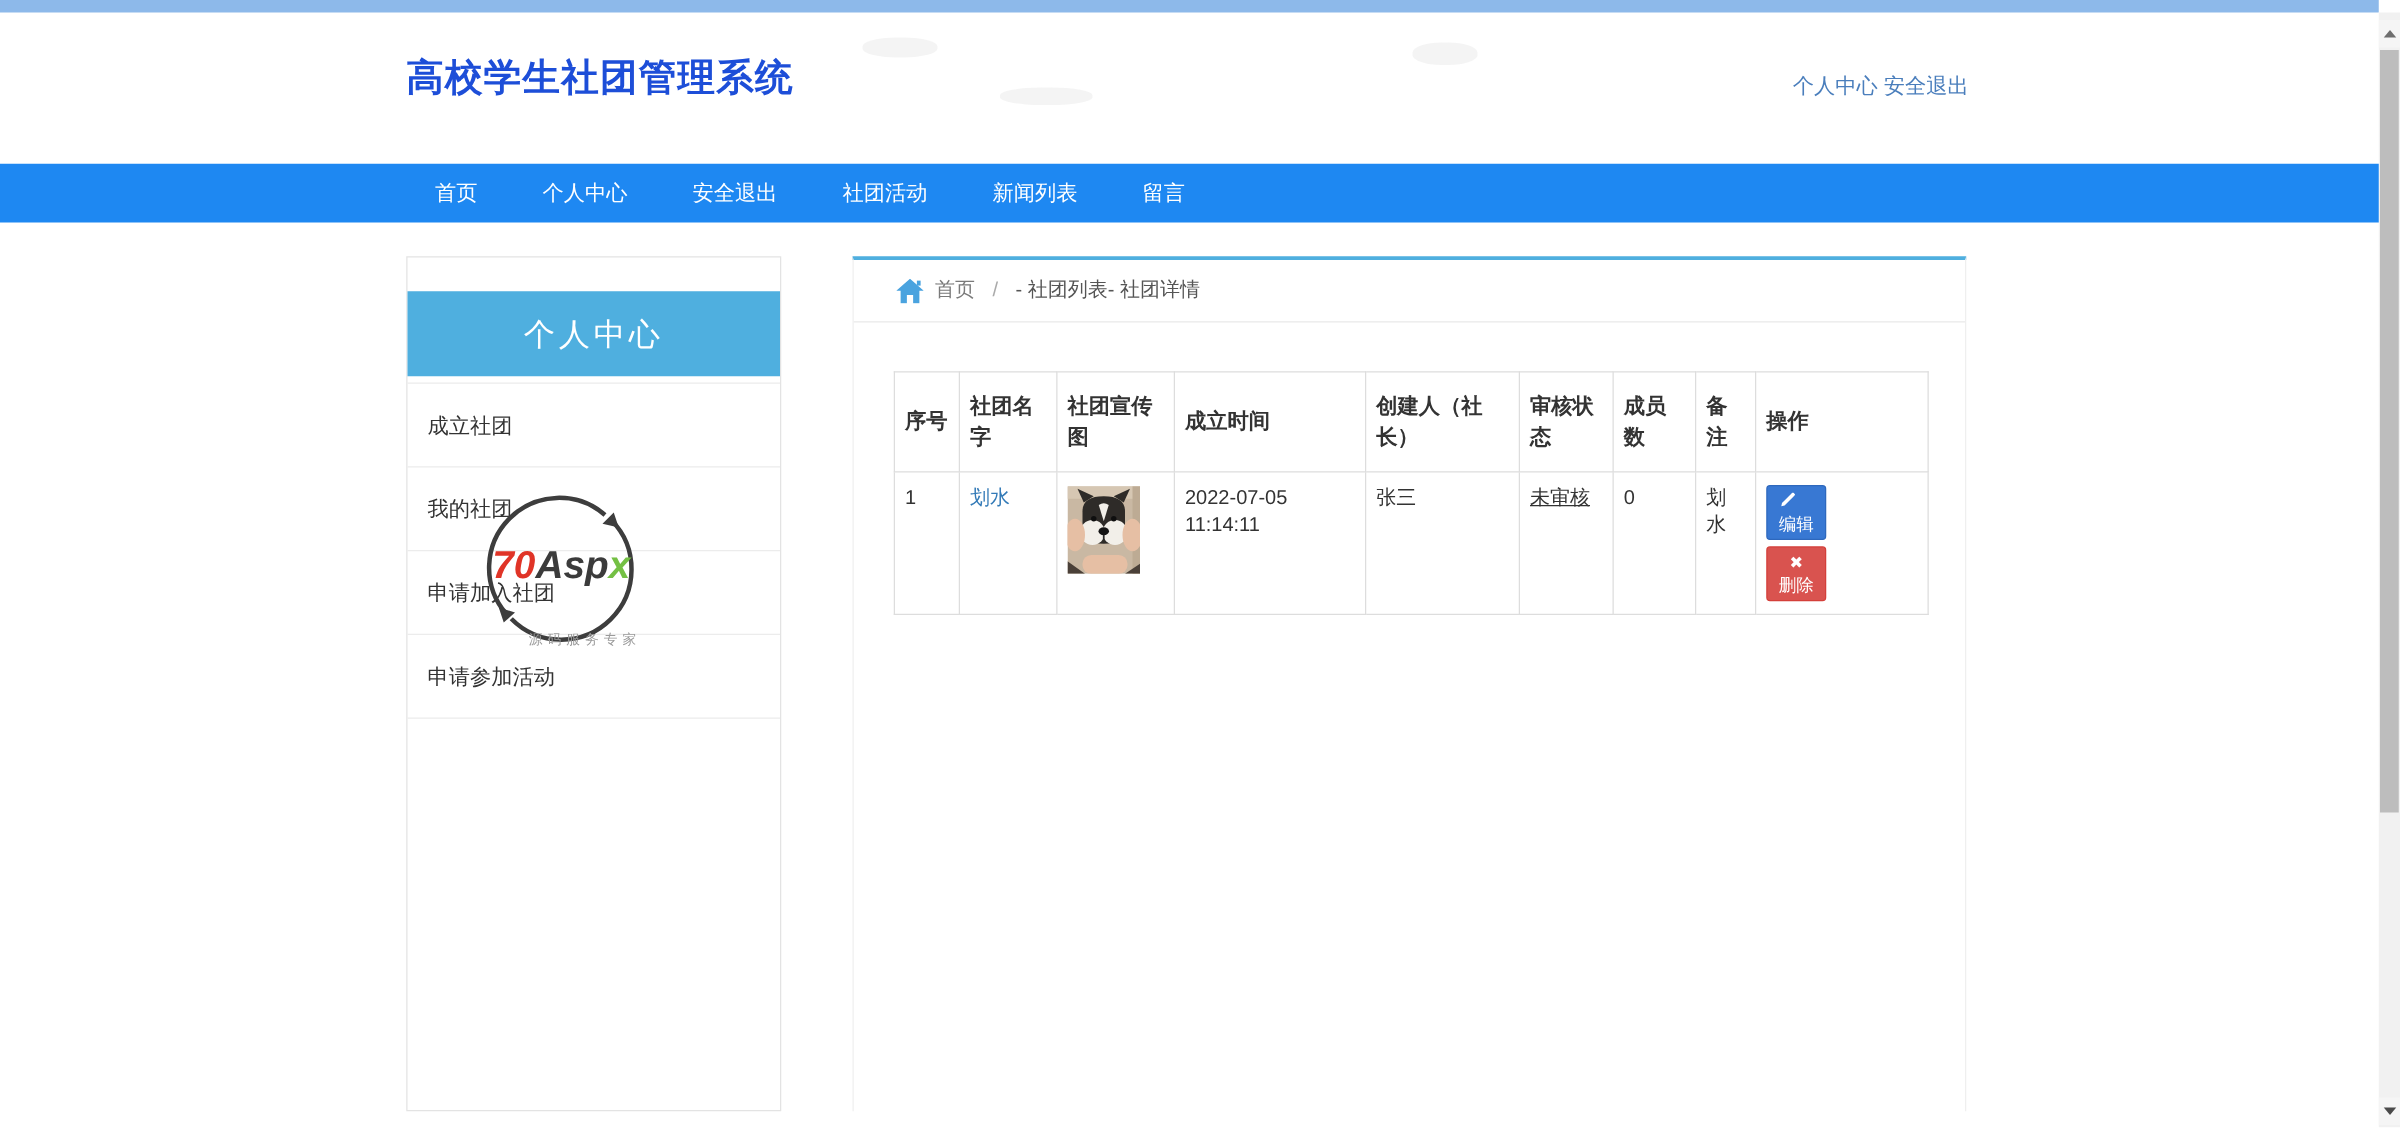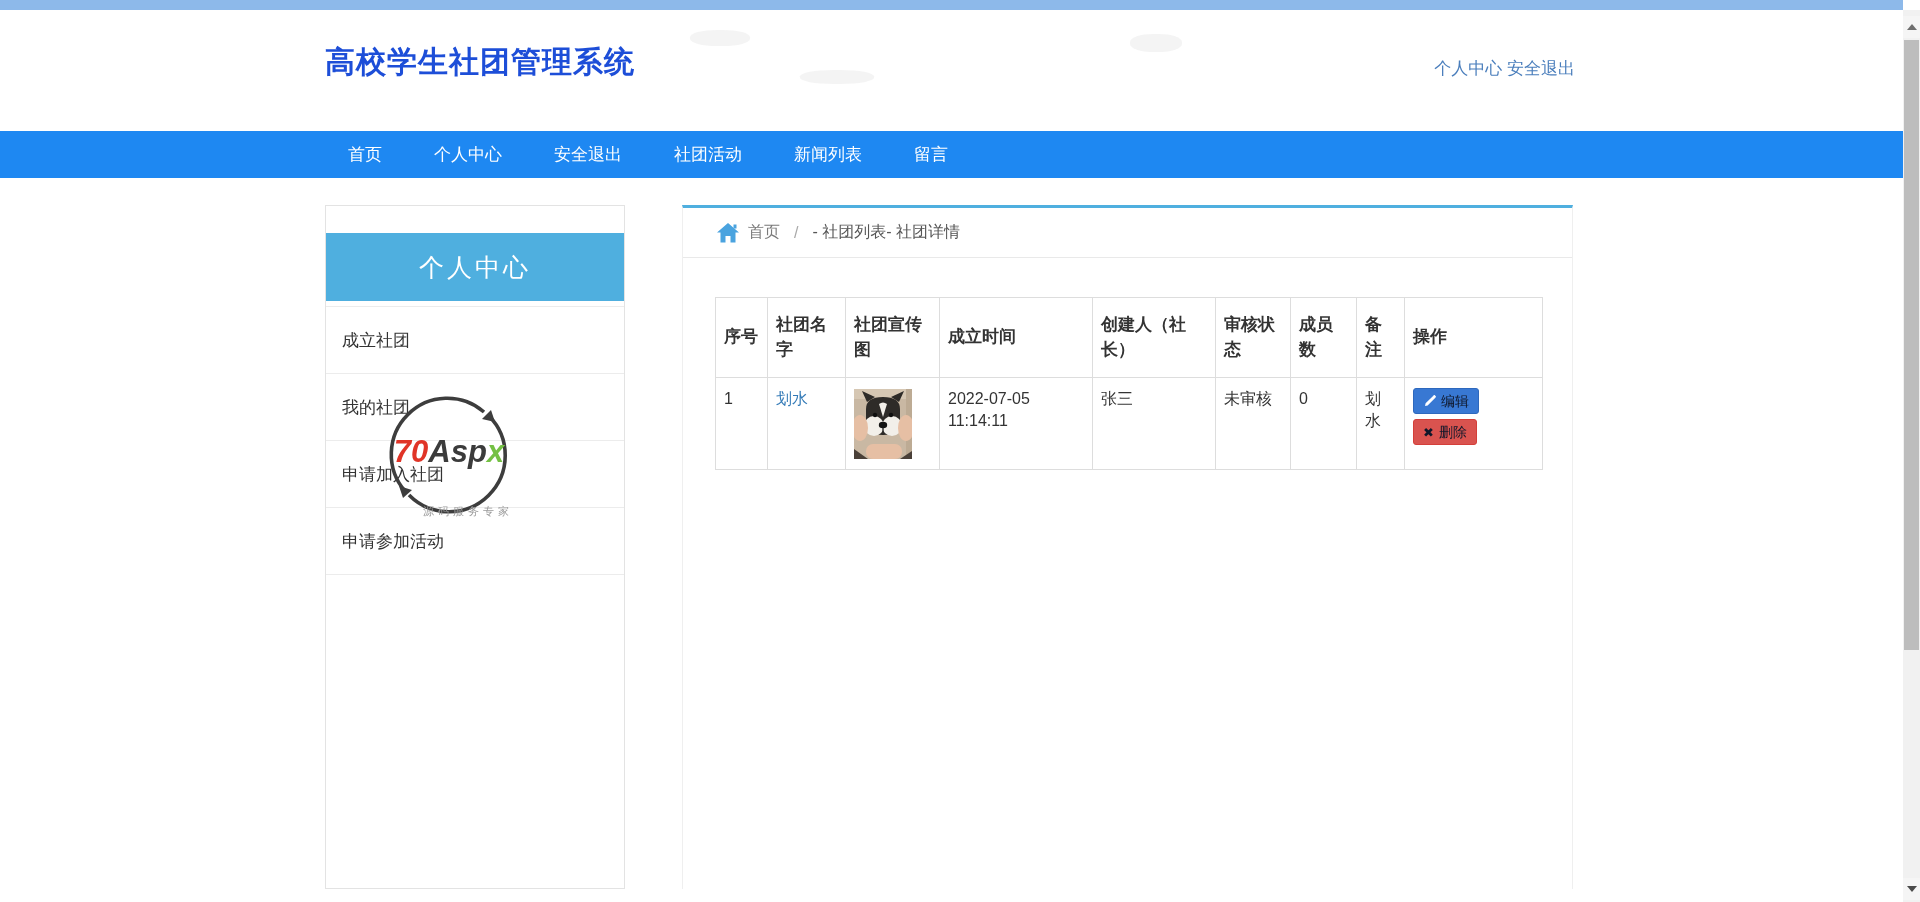--- a/index.html
+++ b/index.html
@@ -48,25 +48,25 @@
   .crumb-home { color:#7a7a7a; margin-left:9px; cursor:pointer; text-decoration:none; }
   .crumb-sep { color:#aaa; margin:0 14px; }
   .crumb-path { color:#555; }
 
   
   .club-table { margin:39px 0 4px 32px; border-collapse:collapse; table-layout:fixed; width:827px; background:#fff; }
   .club-table th, .club-table td { border:1px solid #ddd; color:#333; text-align:left; }
   .club-table th { font-size:17px; font-weight:700; vertical-align:middle; padding:8px; height:80px; line-height:1.45; }
   .club-table td { font-size:16px; vertical-align:top; padding:10px 8px; height:92px; line-height:1.4; }
   .club-link { color:#337ab7; text-decoration:none; cursor:pointer; }
-  .muted { color:#999; }
+  .muted { color:#999;text-decoration:underline; }
   .club-photo { display:block; margin-top:1px; }
 
   .actions-cell { display:flex; flex-direction:column; gap:5px; align-items:flex-start; }
-  .btn { display:inline-flex; align-items:center; gap:5px; color:#0f172a; font-size:14px; line-height:1; padding:5px 9px; border-radius:3px; border:1px solid transparent; cursor:pointer; font-family:inherit; }
+  .btn { display:inline-flex; gap:5px; color:#ffffff; font-size:14px; line-height:1; padding:5px 9px; border-radius:3px; border:1px solid transparent; cursor:pointer; font-family:inherit;flex-direction:column; }
   .btn-edit { background:#3878d3; border-color:#2e68bd; }
   .btn-delete { background:#d9534f; border-color:#d43f3a; }
   .x-icon { font-size:13px; line-height:1; }
 </style>
 </head>
 <body>
 
 <div class="screen">
 
   <div class="top-strip"></div>

